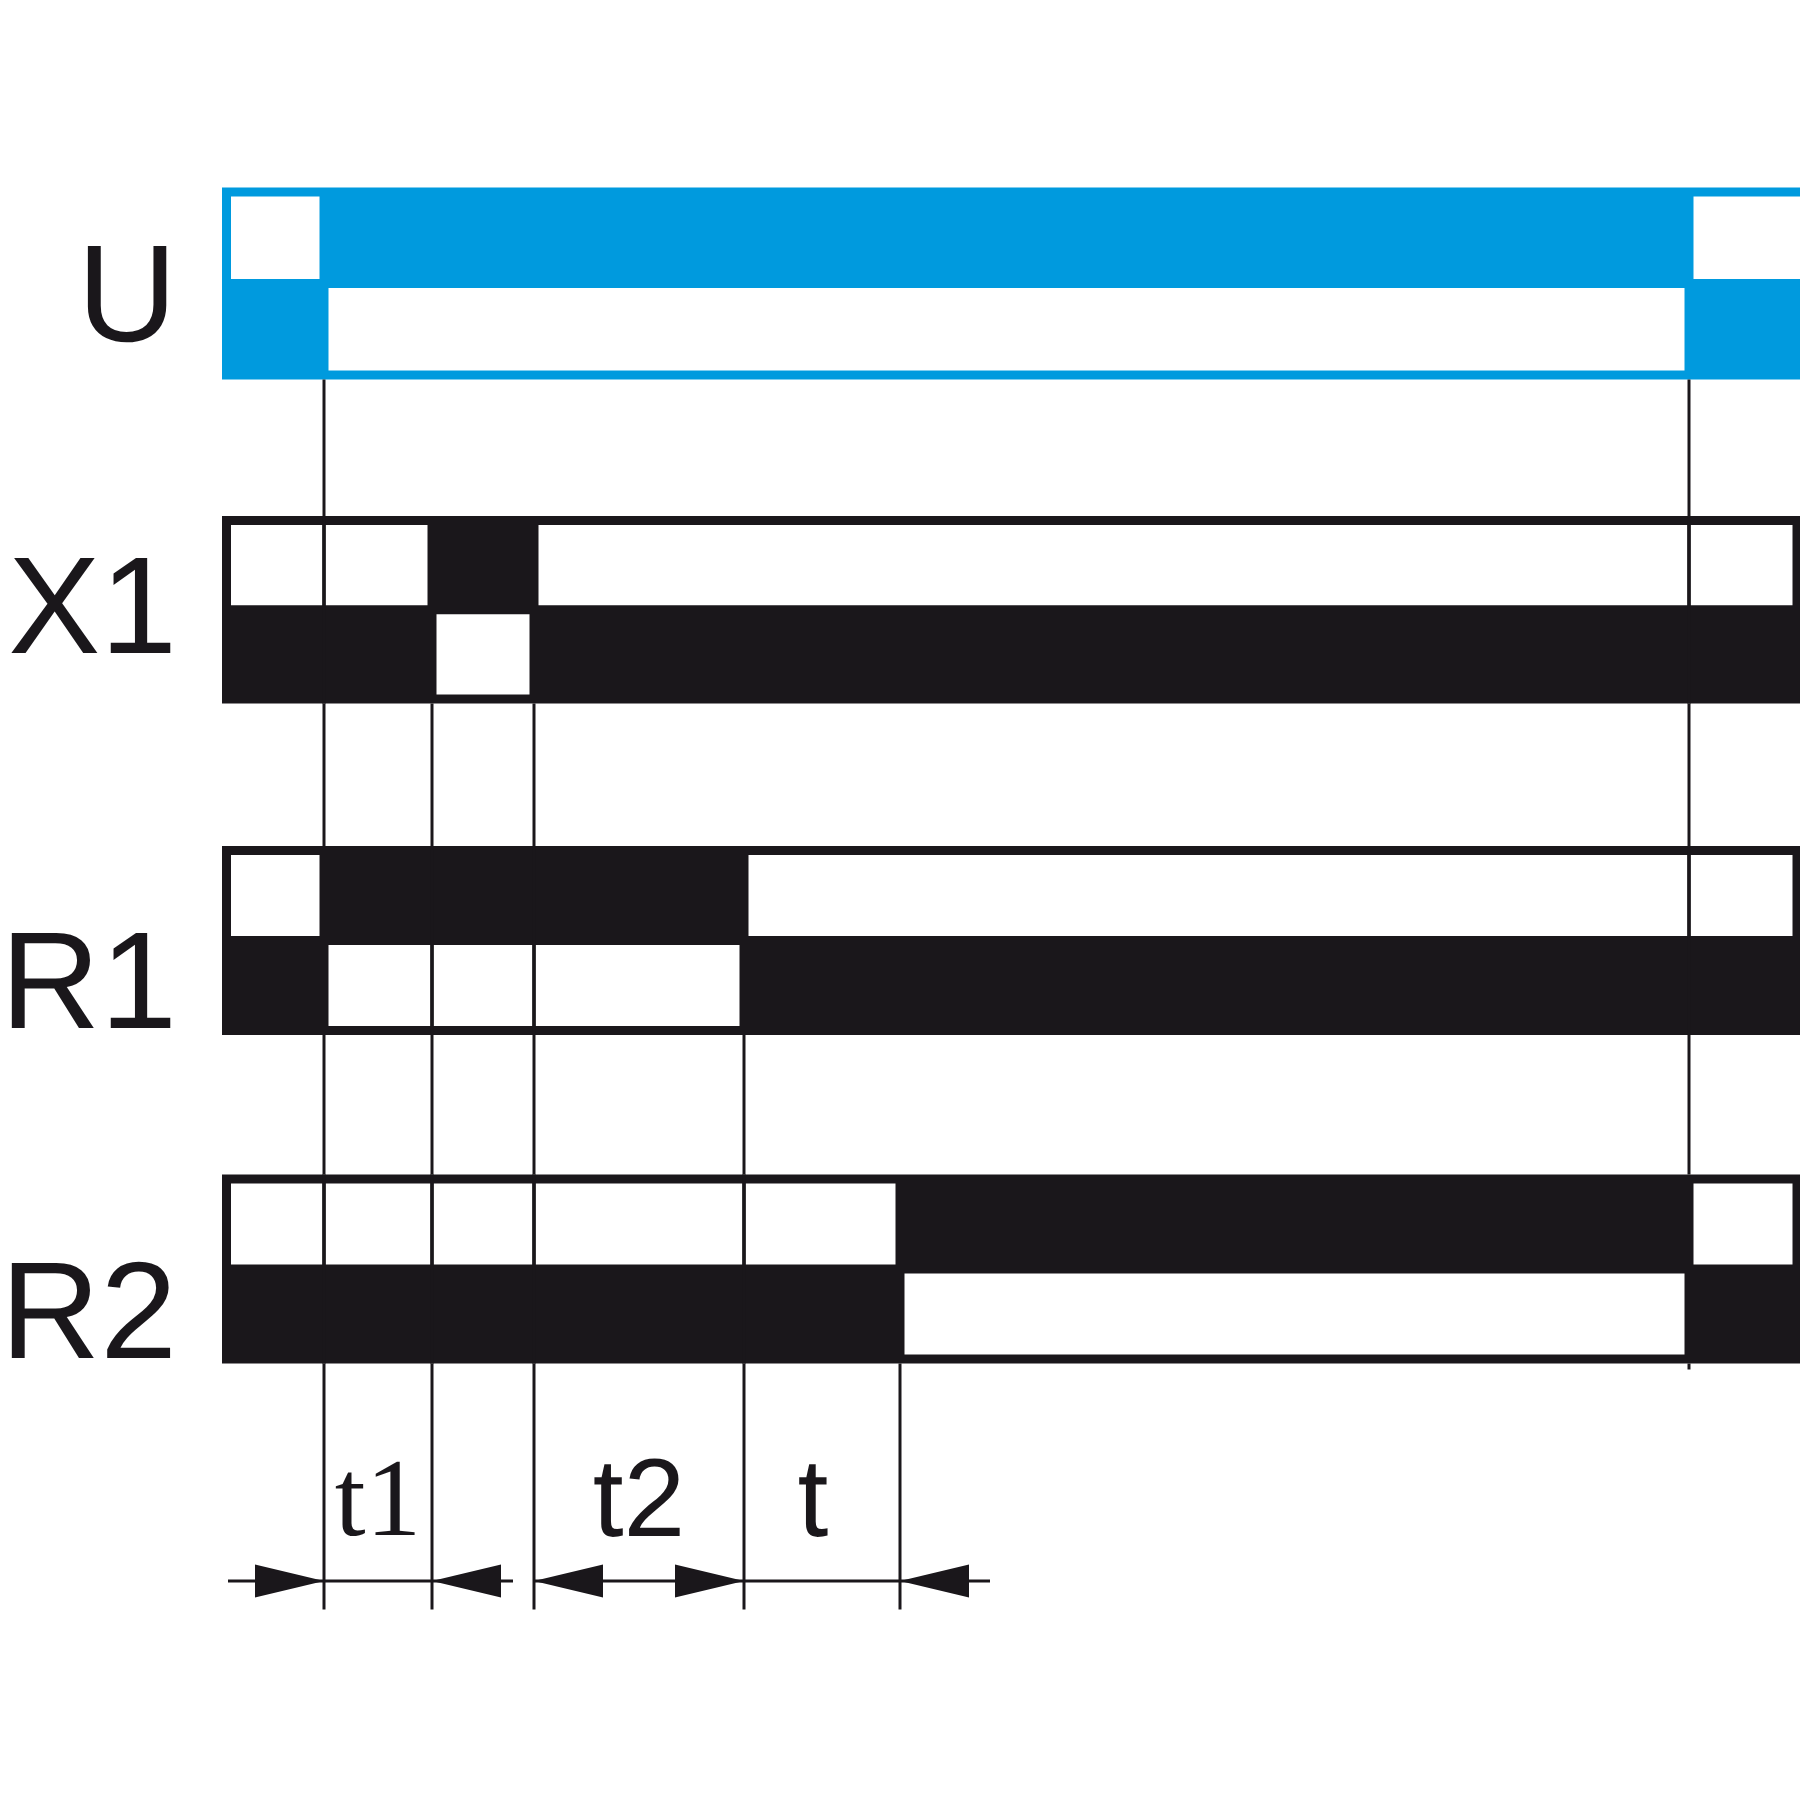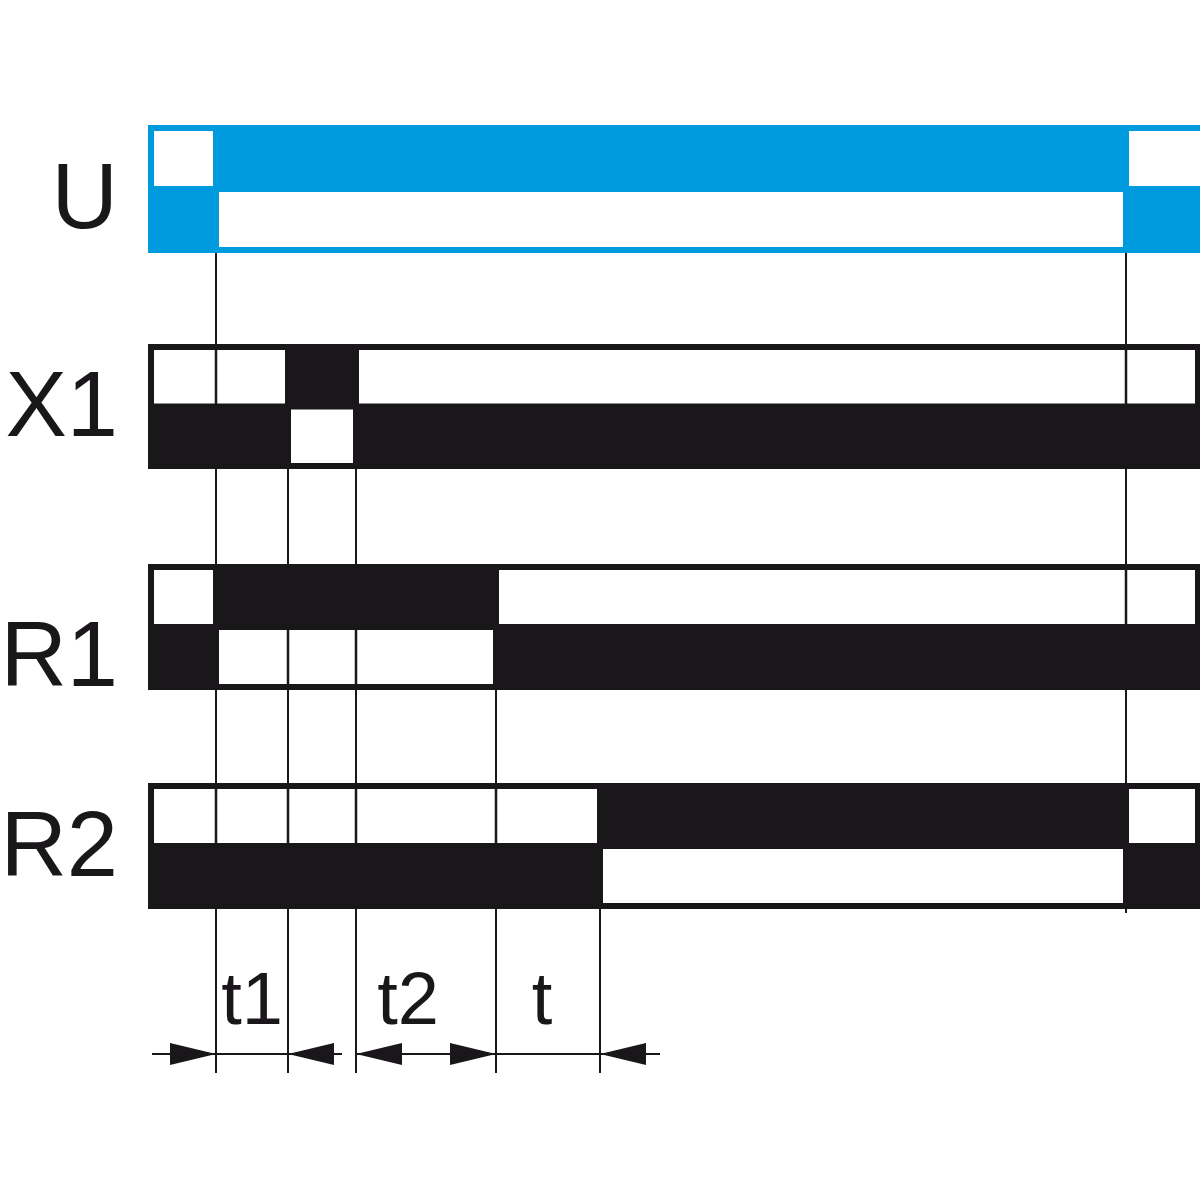--- a/index.html
+++ b/index.html
@@ -80,20 +80,20 @@
     <line x1="442" y1="1054" x2="496" y2="1054" stroke="#1a171b" stroke-width="2"></line>
     <polygon points="496,1054 450,1043 450,1065" fill="#1a171b"></polygon>
     <line x1="660" y1="1054" x2="600" y2="1054" stroke="#1a171b" stroke-width="2"></line>
     <polygon points="600,1054 646,1043 646,1065" fill="#1a171b"></polygon>
   </svg>
 
 <div id="labels">
   <div class="row-label" style="right: 1082px; top: 150px;">U</div>
   <div class="row-label" style="right: 1082px; top: 358px;">X1</div>
   <div class="row-label" style="right: 1082px; top: 608px;">R1</div>
-  <div class="row-label" style="right: 1082px; top: 798px;">R2</div>
+  <div class="row-label" style="right: 1082px; top: 828px;">R2</div>
 </div>
 
 <div id="tlabels">
-  <div class="time-label" style="left: 192px; width: 120px; top: 962px;">t1</div>
-  <div class="time-label" style="left: 348px; width: 120px; top: 962px;">t2</div>
+  <div class="time-label" style="left: 192px; width: 120px; top: 962px; font-family: Liberation Serif, serif;">t1</div>
+  <div class="time-label" style="left: 366px; width: 120px; top: 962px;">t2</div>
   <div class="time-label" style="left: 482px; width: 120px; top: 962px;">t</div>
 </div>
 
 </body></html>

